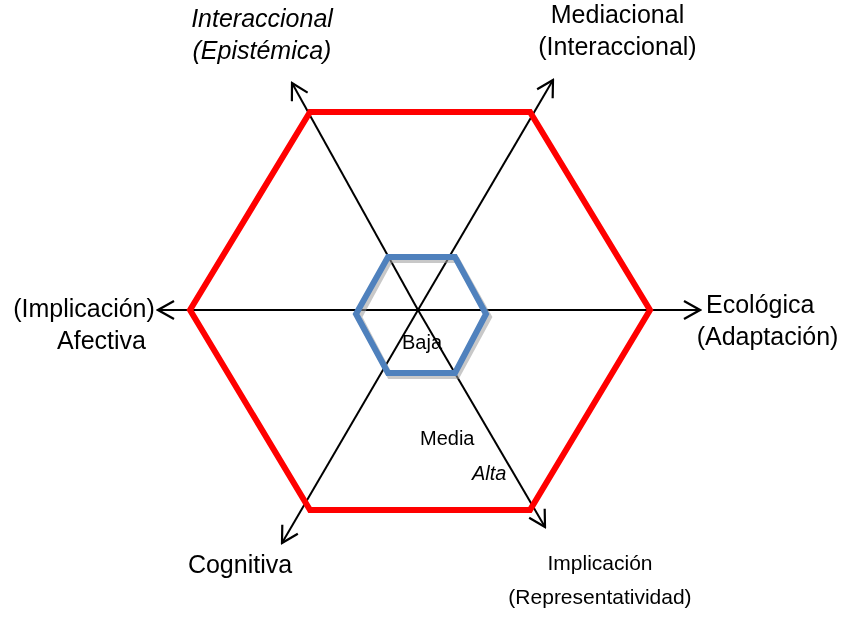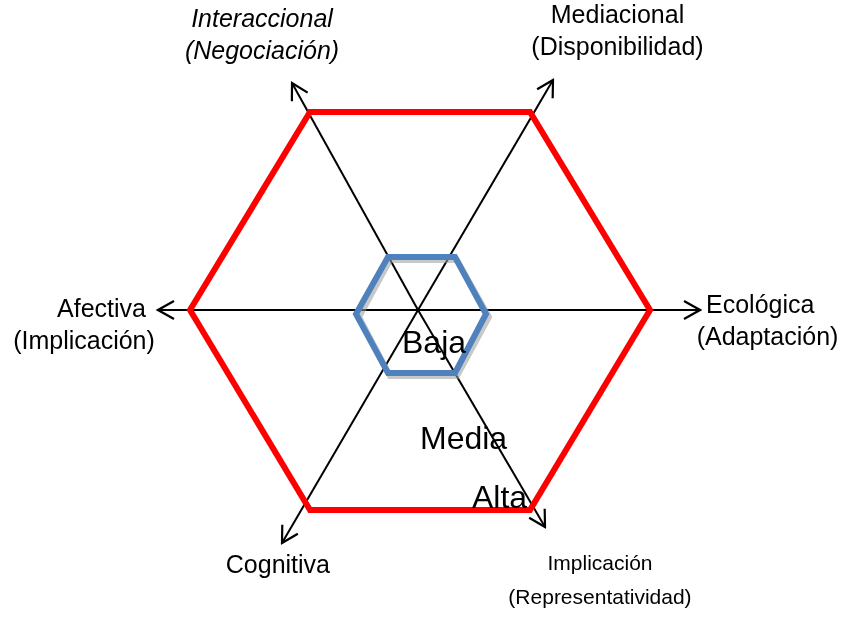--- a/index.html
+++ b/index.html
@@ -1,21 +1,21 @@
 <!DOCTYPE html>
 <html><head>
   <meta charset="utf-8">
   <style>
     html, body { margin: 0; padding: 0; background: #ffffff; }
     body { width: 850px; height: 619px; position: relative; overflow: hidden;
            font-family: "Liberation Sans", "DejaVu Sans", sans-serif; color: #000; }
     svg#diagram { position: absolute; left: 0; top: 0; }
     .lbl { position: absolute; font-size: 25px; line-height: 32px; text-align: center; white-space: nowrap; }
     .lbl span { display: block; }
-    .lvl { position: absolute; font-size: 32px; line-height: 28px; white-space: nowrap; }
+    .lvl { position: absolute; font-size: 20px; line-height: 28px; white-space: nowrap; }
     .small { font-size: 21px; }
   </style>
 </head>
 <body>
 
 <svg id="diagram" width="850" height="619" viewBox="0 0 850 619">
   <defs>
     <marker id="arrowhead" viewBox="0 0 20 20" refX="18" refY="10" markerWidth="20" markerHeight="20" markerUnits="userSpaceOnUse" orient="auto">
       <path d="M2,1 L18,10 L2,19" fill="none" stroke="#000" stroke-width="2.2"></path>
     </marker>
@@ -32,37 +32,37 @@
 
   <polygon id="outer-hex" points="310,112 530,112 650,310 530,510 310,510 190,310" fill="none" stroke-width="6" stroke-linejoin="miter" stroke="#ff0000"></polygon>
 
   <polygon points="390,260 457,260 489,317 457,376 390,376 359,317" fill="none" stroke-width="6" opacity="0.55" id="inner-shadow" stroke="#9a9a9a"></polygon>
 
   <polygon id="inner-hex" points="388,257 455,257 486,314 455,373 388,373 356,314" fill="none" stroke-width="6" stroke-linejoin="miter" stroke="#4f81bd"></polygon>
 </svg>
 
 <div class="lbl" style="left:172px; top:2px; width:180px;font-style:italic;">
   <span>Interaccional</span>
-  <span>(Negociación)</span>
+  <span>(Epistémica)</span>
 </div>
 <div class="lbl" style="left:510px; top:-2px; width:215px;">
   <span>Mediacional</span>
-  <span>(Disponibilidad)</span>
+  <span>(Interaccional)</span>
 </div>
 <div class="lbl" style="left:680px; top:288px; width:175px;">
   <span style="text-align:left; padding-left:26px;">Ecológica</span>
   <span>(Adaptación)</span>
 </div>
 <div class="lbl small" style="left:480px; top:546px; width:240px; line-height:34px;">
   <span>Implicación</span>
   <span>(Representatividad)</span>
 </div>
-<div class="lbl" style="left:150px; top:548px; width:180px;text-align:right;">
+<div class="lbl" style="left:150px; top:548px; width:180px;">
   <span>Cognitiva</span>
 </div>
 <div class="lbl" style="left:0px; top:292px; width:168px;">
+  <span>(Implicación)</span>
   <span style="text-align:right; padding-right:22px;">Afectiva</span>
-  <span>(Implicación)</span>
 </div>
 
 <div class="lvl" style="left:402px; top:328px;">Baja</div>
 <div class="lvl" style="left:420px; top:424px;">Media</div>
-<div class="lvl" style="left:472px; top:483px;">Alta</div>
+<div class="lvl" style="left:472px; top:459px;font-style:italic;">Alta</div>
 
 </body></html>

